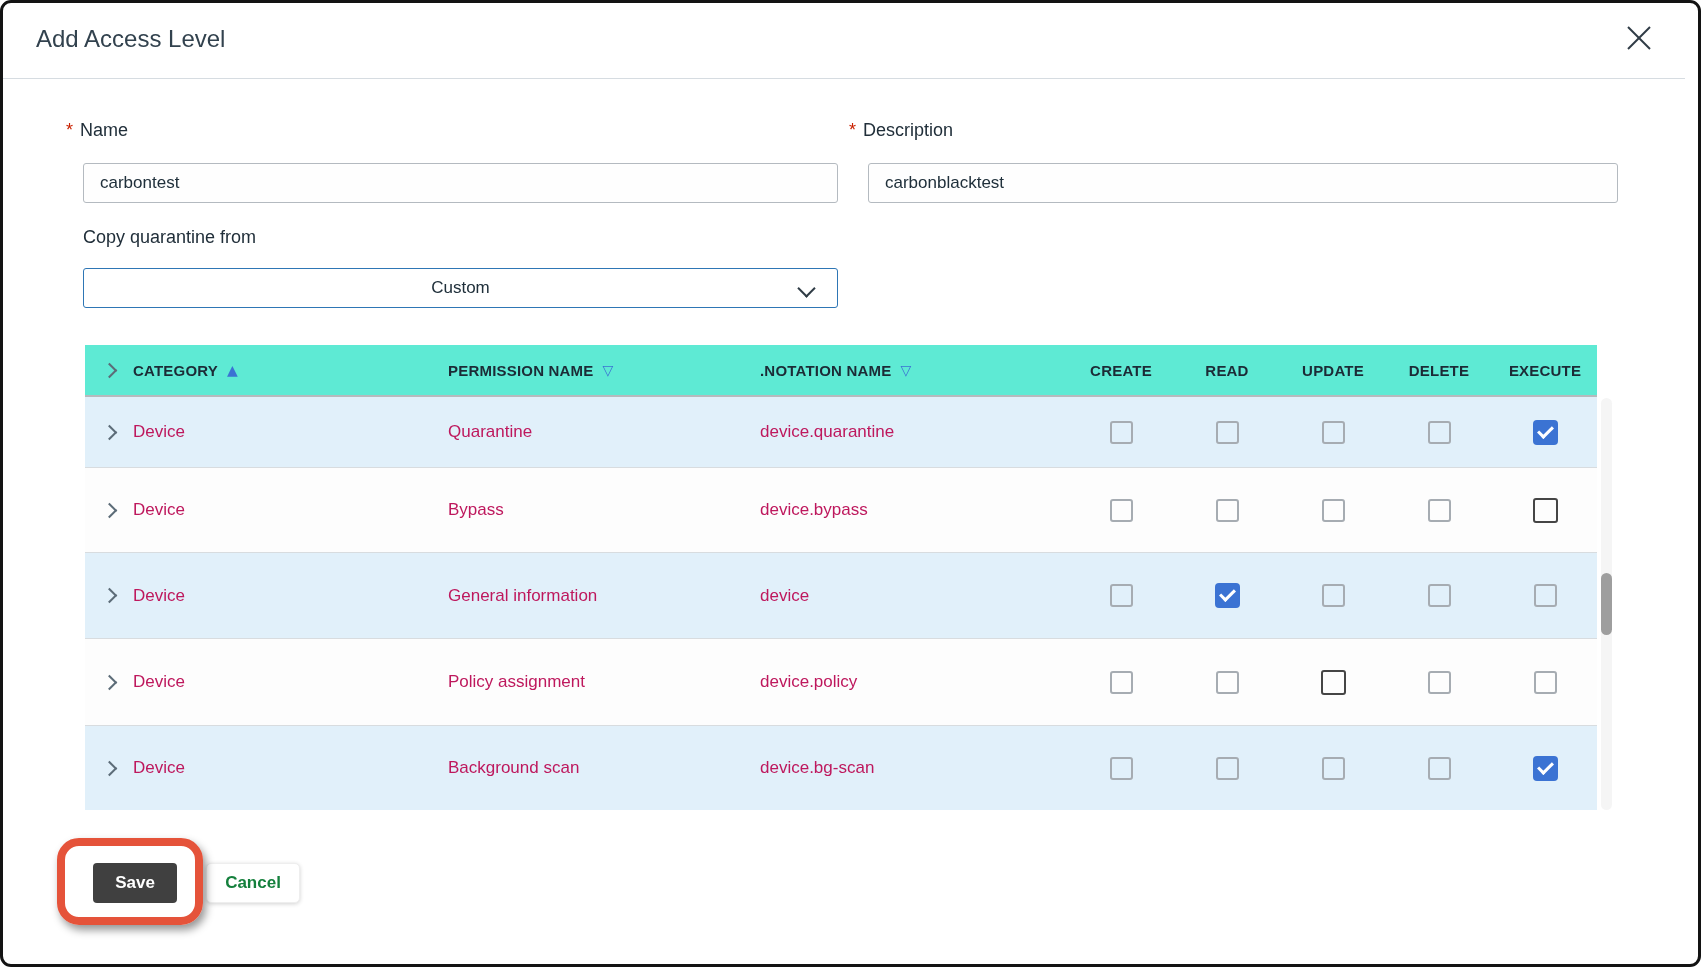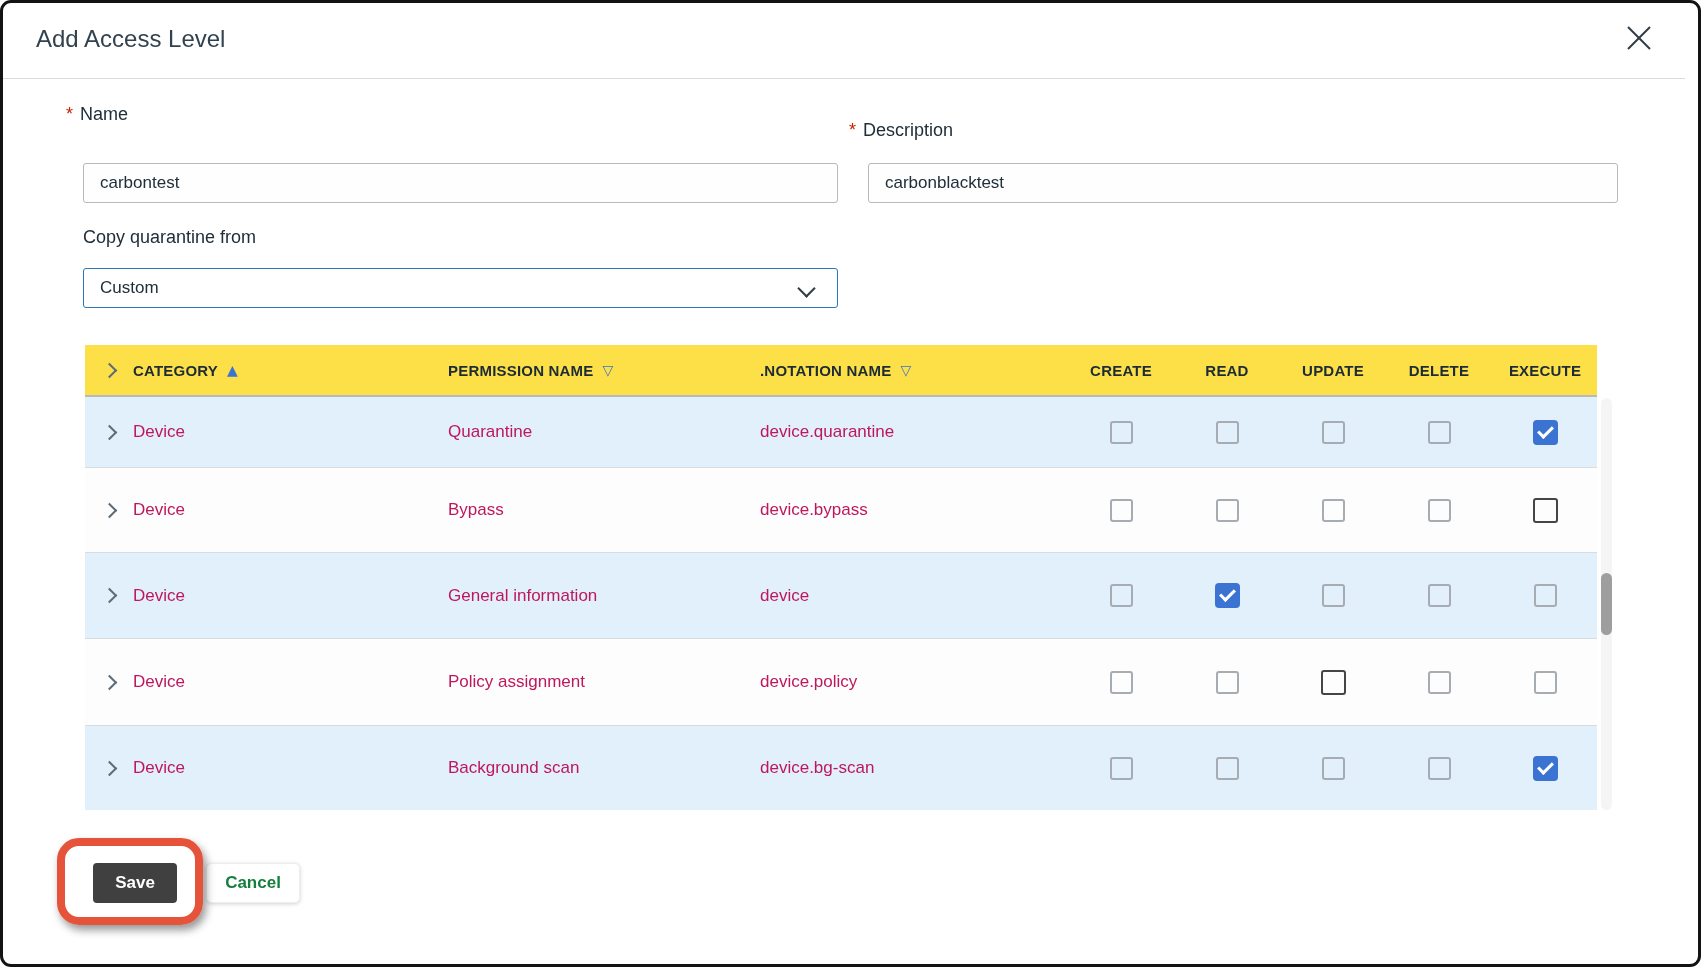--- a/index.html
+++ b/index.html
@@ -14,27 +14,27 @@
   .close-btn svg{display:block;margin:auto;}
 
   
   .field-label{position:absolute;font-size:18px;color:#212f3a;}
   .req{color:#c92100;margin-right:7px;}
   .text-input{position:absolute;height:40px;box-sizing:border-box;border:1px solid #b4bac0;border-radius:3px;background:#fefefe;
     font-family:inherit;font-size:17px;color:#20303b;padding:0 16px;}
   #name-input{left:83px;top:163px;width:755px;}
   #desc-input{left:868px;top:163px;width:750px;padding-left:16px;}
   .select{position:absolute;left:83px;top:268px;width:755px;height:40px;box-sizing:border-box;border:1px solid #2e76b5;border-radius:3px;
-    background:#fff;font-size:17px;color:#20303b;line-height:38px;padding:0 16px;cursor:pointer;}
+    background:#fff;font-size:17px;color:#20303b;line-height:38px;padding:0 16px;cursor:pointer;text-align:center;}
   .caret{position:absolute;right:24px;top:13px;width:11px;height:11px;border-left:2px solid #2f3b45;border-bottom:2px solid #2f3b45;transform:rotate(-45deg);}
 
   
   .ptable{position:absolute;left:85px;top:345px;width:1512px;height:465px;overflow:hidden;background:#fff;}
   .grid{display:grid;grid-template-columns:48px 315px 312px 308px repeat(5,106px) 1fr;align-items:center;}
-  .thead{height:52px;background:#fde047;border-bottom:2px solid #b6babd;box-sizing:border-box;}
+  .thead{height:52px;background:#5eead4;border-bottom:2px solid #b6babd;box-sizing:border-box;}
   .hcell{font-weight:700;font-size:15px;color:#1c2b36;letter-spacing:.2px;display:flex;align-items:center;}
   .hcell.center{justify-content:center;}
   .sort-icon{margin-left:9px;font-size:14px;color:#3b73d3;line-height:1;font-family:"DejaVu Sans", sans-serif;}
   .chev{display:inline-block;width:9px;height:9px;border-top:2px solid #5c6c78;border-right:2px solid #5c6c78;transform:rotate(45deg);}
   .chev-cell{display:flex;justify-content:center;}
   .trow{box-sizing:border-box;}
   .trow:nth-child(odd){background:#e1f0fa;}
   .trow:nth-child(even){background:#fdfdfd;}
   .trow + .trow{border-top:1px solid #d8dcdf;}
   .cell{font-size:17px;color:#be185d;}
@@ -63,21 +63,21 @@
   <div class="dialog-header">
     <div class="dialog-title">Add Access Level</div>
     <button class="close-btn">
       <svg width="28" height="28" viewBox="0 0 28 28">
         <line x1="3" y1="3" x2="25" y2="25" stroke="#2f3b45" stroke-width="2"></line>
         <line x1="25" y1="3" x2="3" y2="25" stroke="#2f3b45" stroke-width="2"></line>
       </svg>
     </button>
   </div>
 
-  <div class="field-label" style="left:66px;top:104px;">
+  <div class="field-label" style="left:66px;top:120px;">
     <span class="req">*</span><span>Name</span>
   </div>
   <input id="name-input" class="text-input" type="text" value="carbontest" style="">
 
   <div class="field-label" style="left:849px;top:120px;">
     <span class="req">*</span><span>Description</span>
   </div>
   <input id="desc-input" class="text-input" type="text" value="carbonblacktest" style="">
 
   <div class="field-label" style="left:83px;top:227px;">Copy quarantine from</div>

